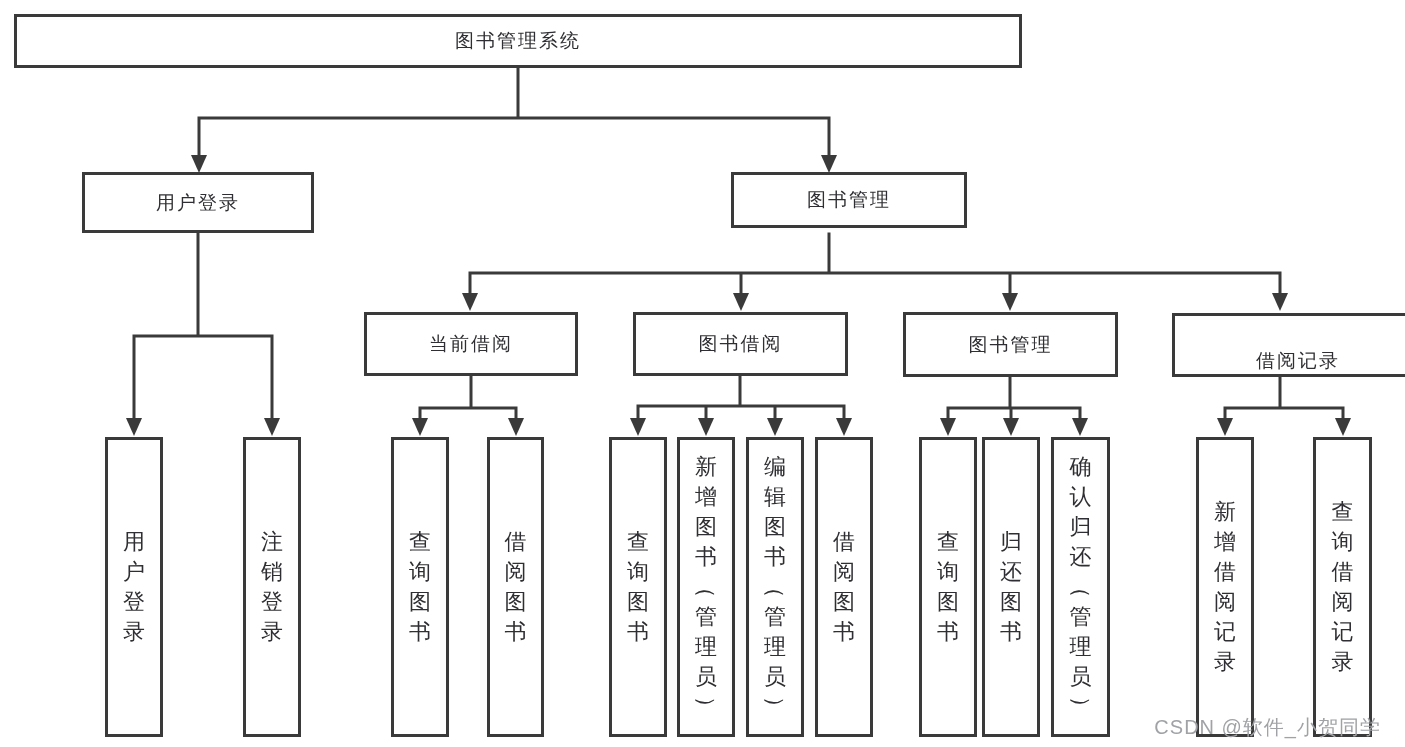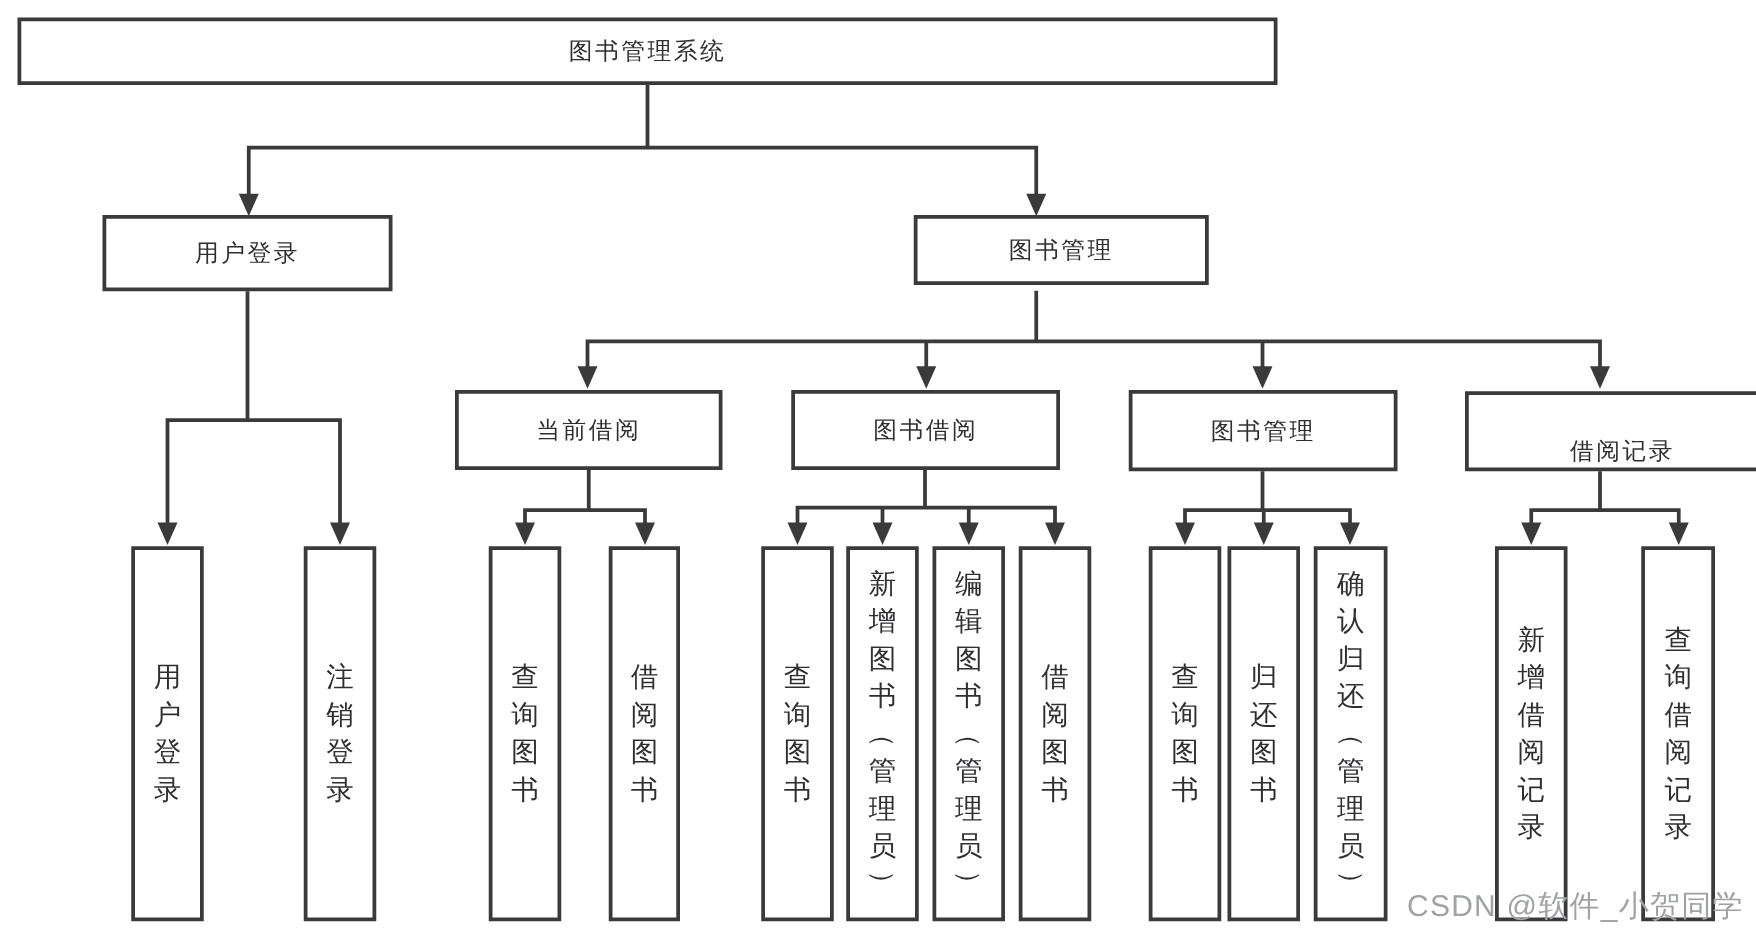--- a/index.html
+++ b/index.html
@@ -34,22 +34,22 @@
   .vchar{
     display:block;
     font-size:22px;
     line-height:30px;
     width:30px;
     text-align:center;
   }
   .vchar.rot{transform:rotate(90deg);}
   #watermark{
     position:absolute;
-    right:10px;bottom:6px;
-    font-size:24px;
+    right:24px;bottom:6px;
+    font-size:20px;
     color:var(--wm);
     letter-spacing:1px;
     white-space:nowrap;
   }
 </style>
 </head>
 <body>
 
 <div id="canvas">
 

